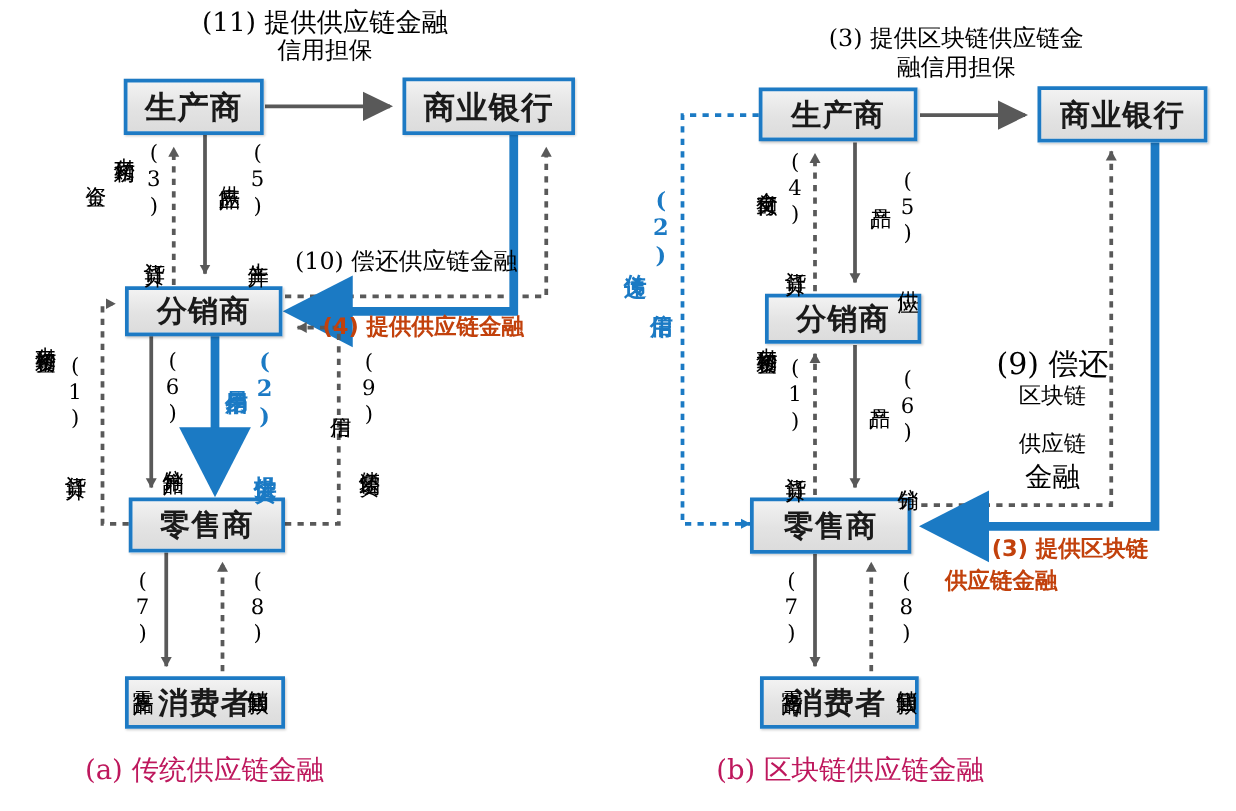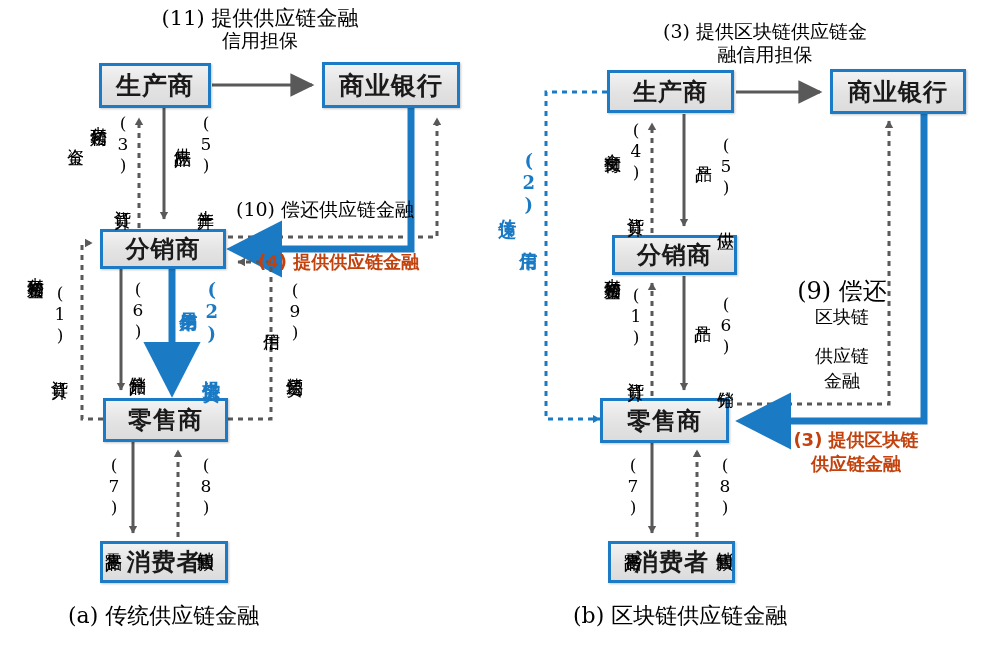--- a/index.html
+++ b/index.html
@@ -47,21 +47,21 @@
     line-height:1.12;
     letter-spacing:1px;
   }
   .blue{color:#1b7ac4;font-weight:bold;}
   .blue-h{color:#c2410c;font-weight:bold;
           font-family:"DejaVu Sans","Liberation Sans",sans-serif;}
 
   .caption{
     position:absolute;
     font-family:"DejaVu Serif","Liberation Serif",serif;
-    color:#000000;
+    color:#be185d;
     white-space:nowrap;
   }
 </style>
 </head>
 <body>
 
 <div id="stage">
 
 <svg id="wires" viewBox="0 0 989 649">
   <defs>
@@ -228,23 +228,23 @@
 
 <div class="lbl v" style="left:626px;top:285px;height:110px;font-size:17px;">(1) 订货并</div>
 <div class="lbl v" style="left:603px;top:265px;height:132px;font-size:17px;">支付初始资金</div>
 
 <div class="lbl v" style="left:716px;top:294px;height:92px;font-size:17px;">(6) 分销</div>
 <div class="lbl v" style="left:693px;top:312px;height:75px;font-size:17px;">产品</div>
 
 <div class="lbl h" style="left:778px;top:279px;width:128px;font-size:24px;">(9) 偿还</div>
 <div class="lbl h" style="left:778px;top:308px;width:128px;font-size:18px;">区块链</div>
 <div class="lbl h" style="left:778px;top:347px;width:128px;font-size:18px;">供应链</div>
-<div class="lbl h" style="left:778px;top:372px;width:128px;font-size:18px;">金融</div>
+<div class="lbl h" style="left:778px;top:372px;width:128px;font-size:22px;">金融</div>
 
 <div class="lbl h blue-h" style="left:756px;top:431px;width:200px;font-size:18px;text-align:center;">(3) 提供区块链</div>
-<div class="lbl h blue-h" style="left:756px;top:455px;width:200px;font-size:18px;text-align:center;font-family:Liberation Serif, serif;">供应链金融</div>
+<div class="lbl h blue-h" style="left:756px;top:455px;width:200px;font-size:18px;text-align:left;font-family:Liberation Serif, serif;">供应链金融</div>
 
 <div class="lbl v" style="left:623px;top:455px;height:100px;font-size:17px;">(7) 零售产品</div>
 <div class="lbl v" style="left:715px;top:455px;height:100px;font-size:17px;">(8) 销售回款</div>
 
 <div class="caption" style="left:573px;top:601px;font-size:22px;">(b)  区块链供应链金融</div>
 
 </div>
 
 </body></html>

